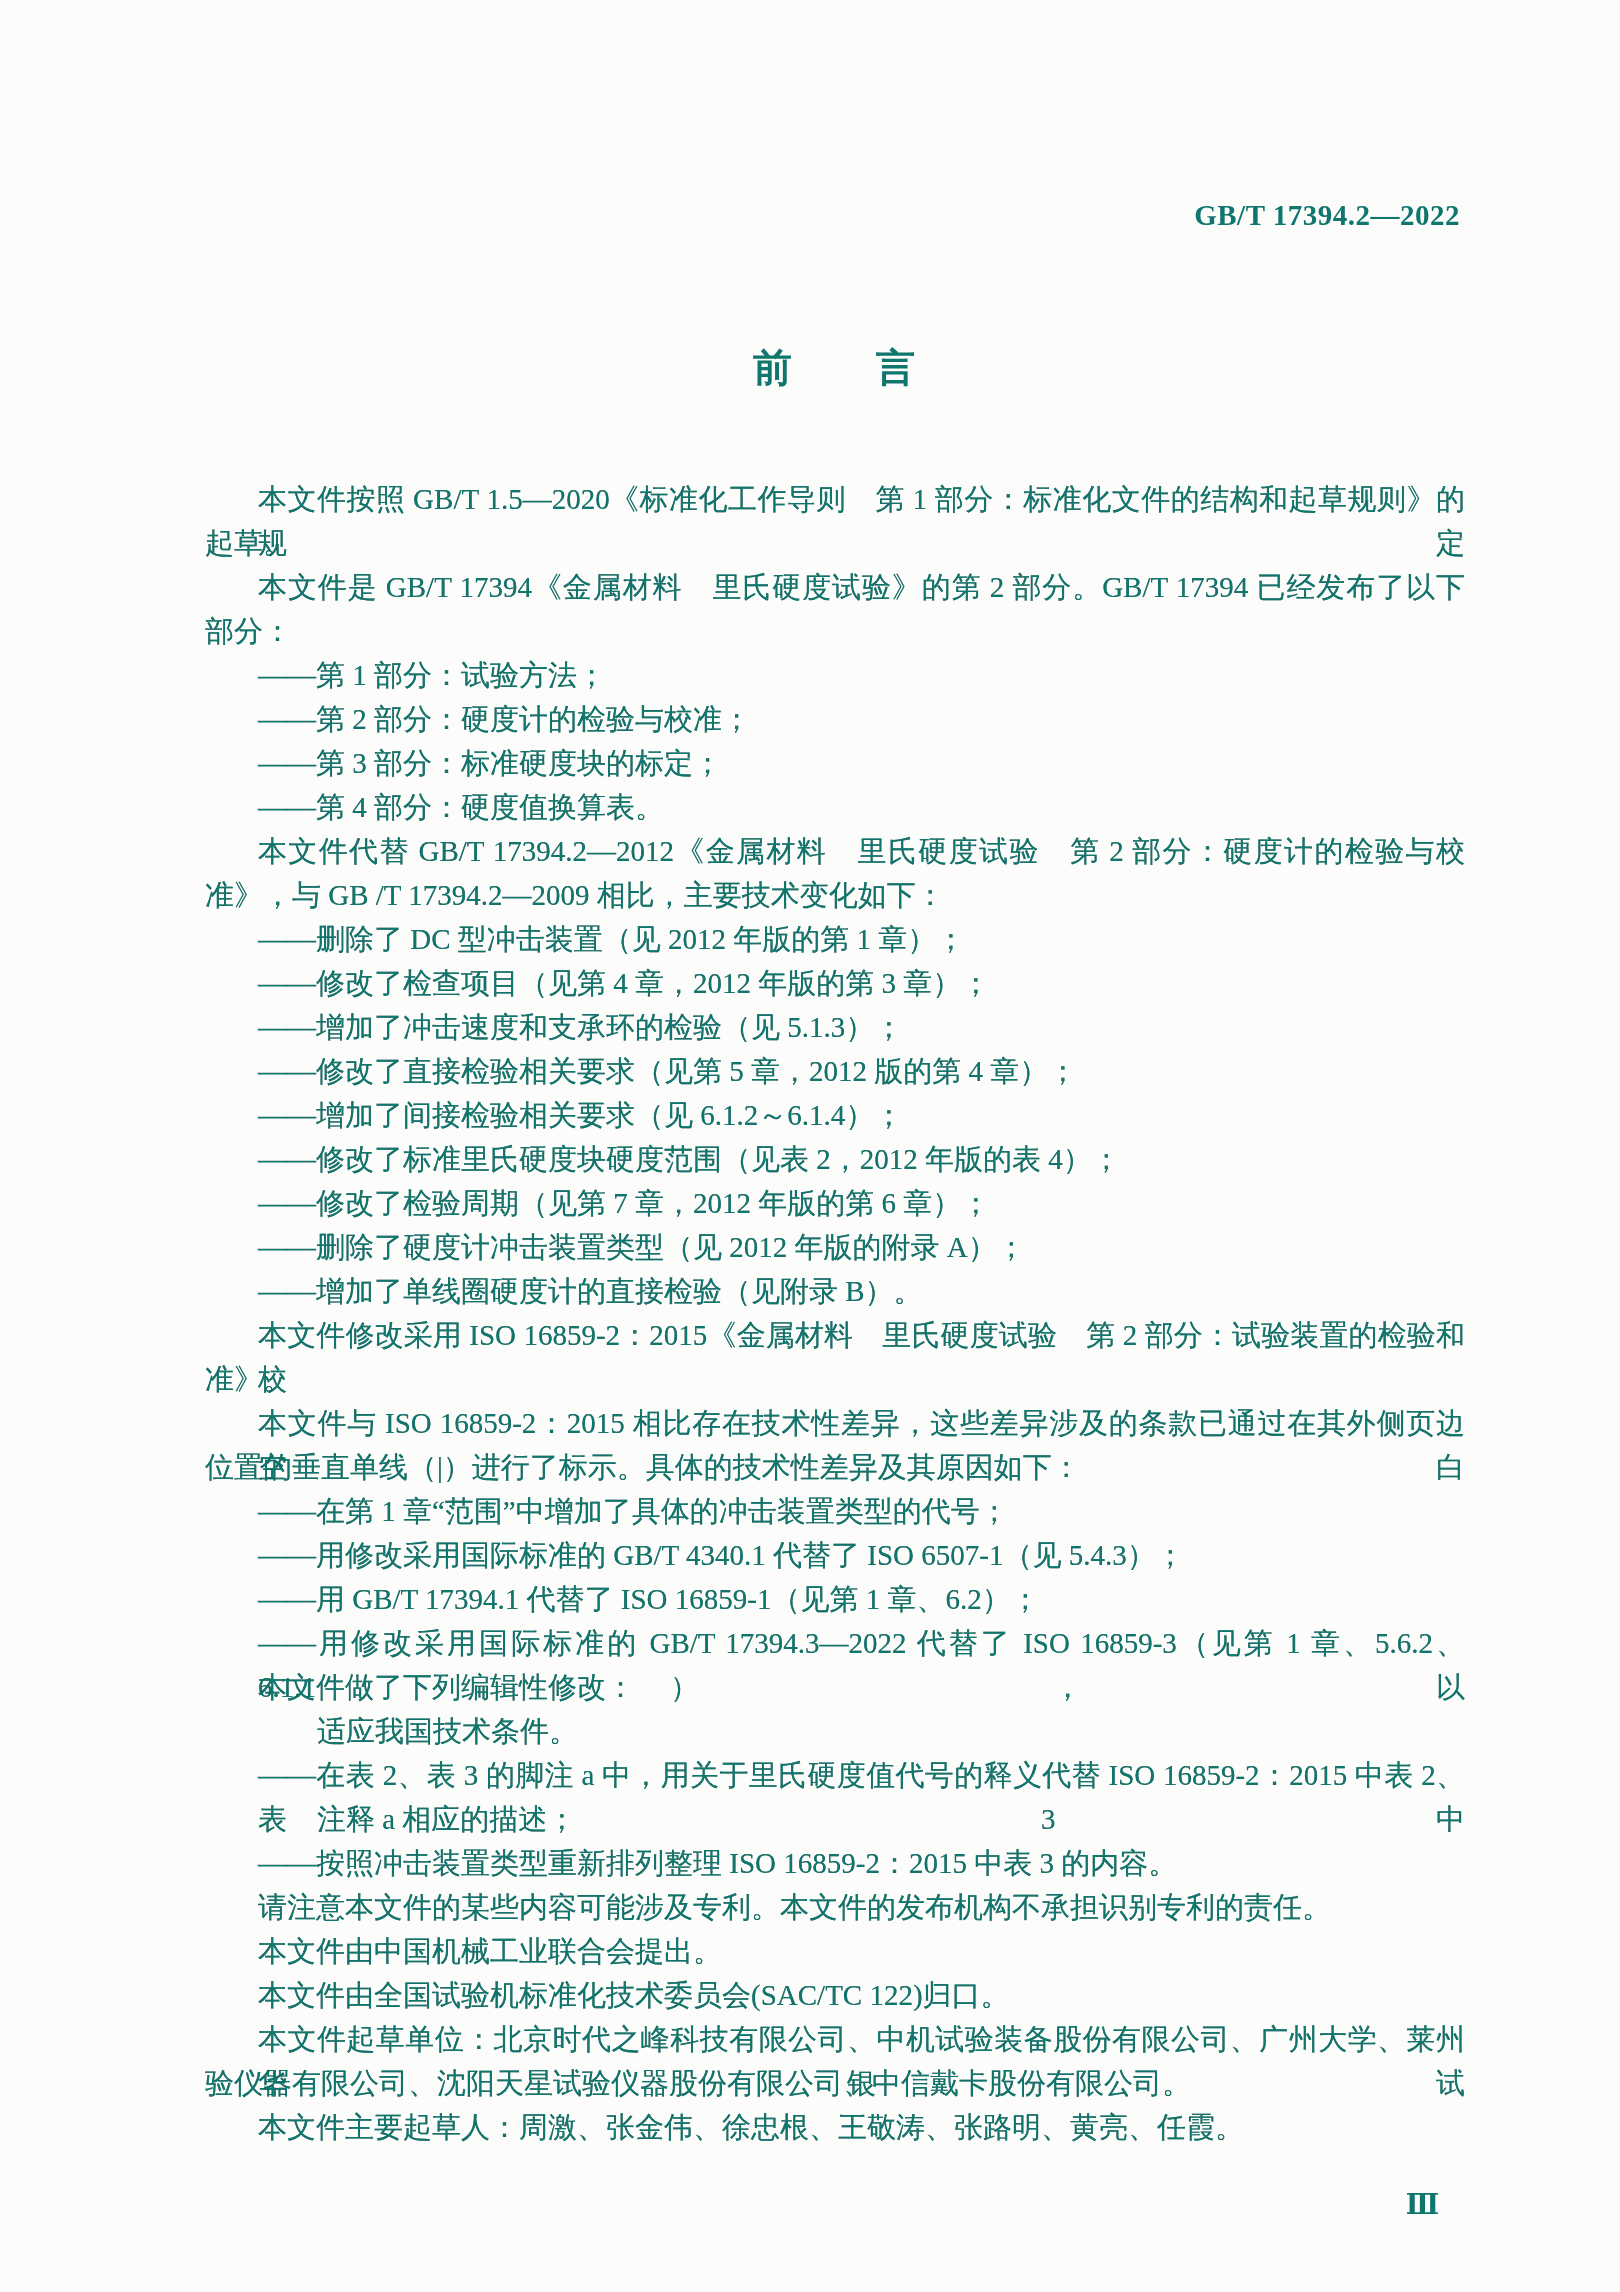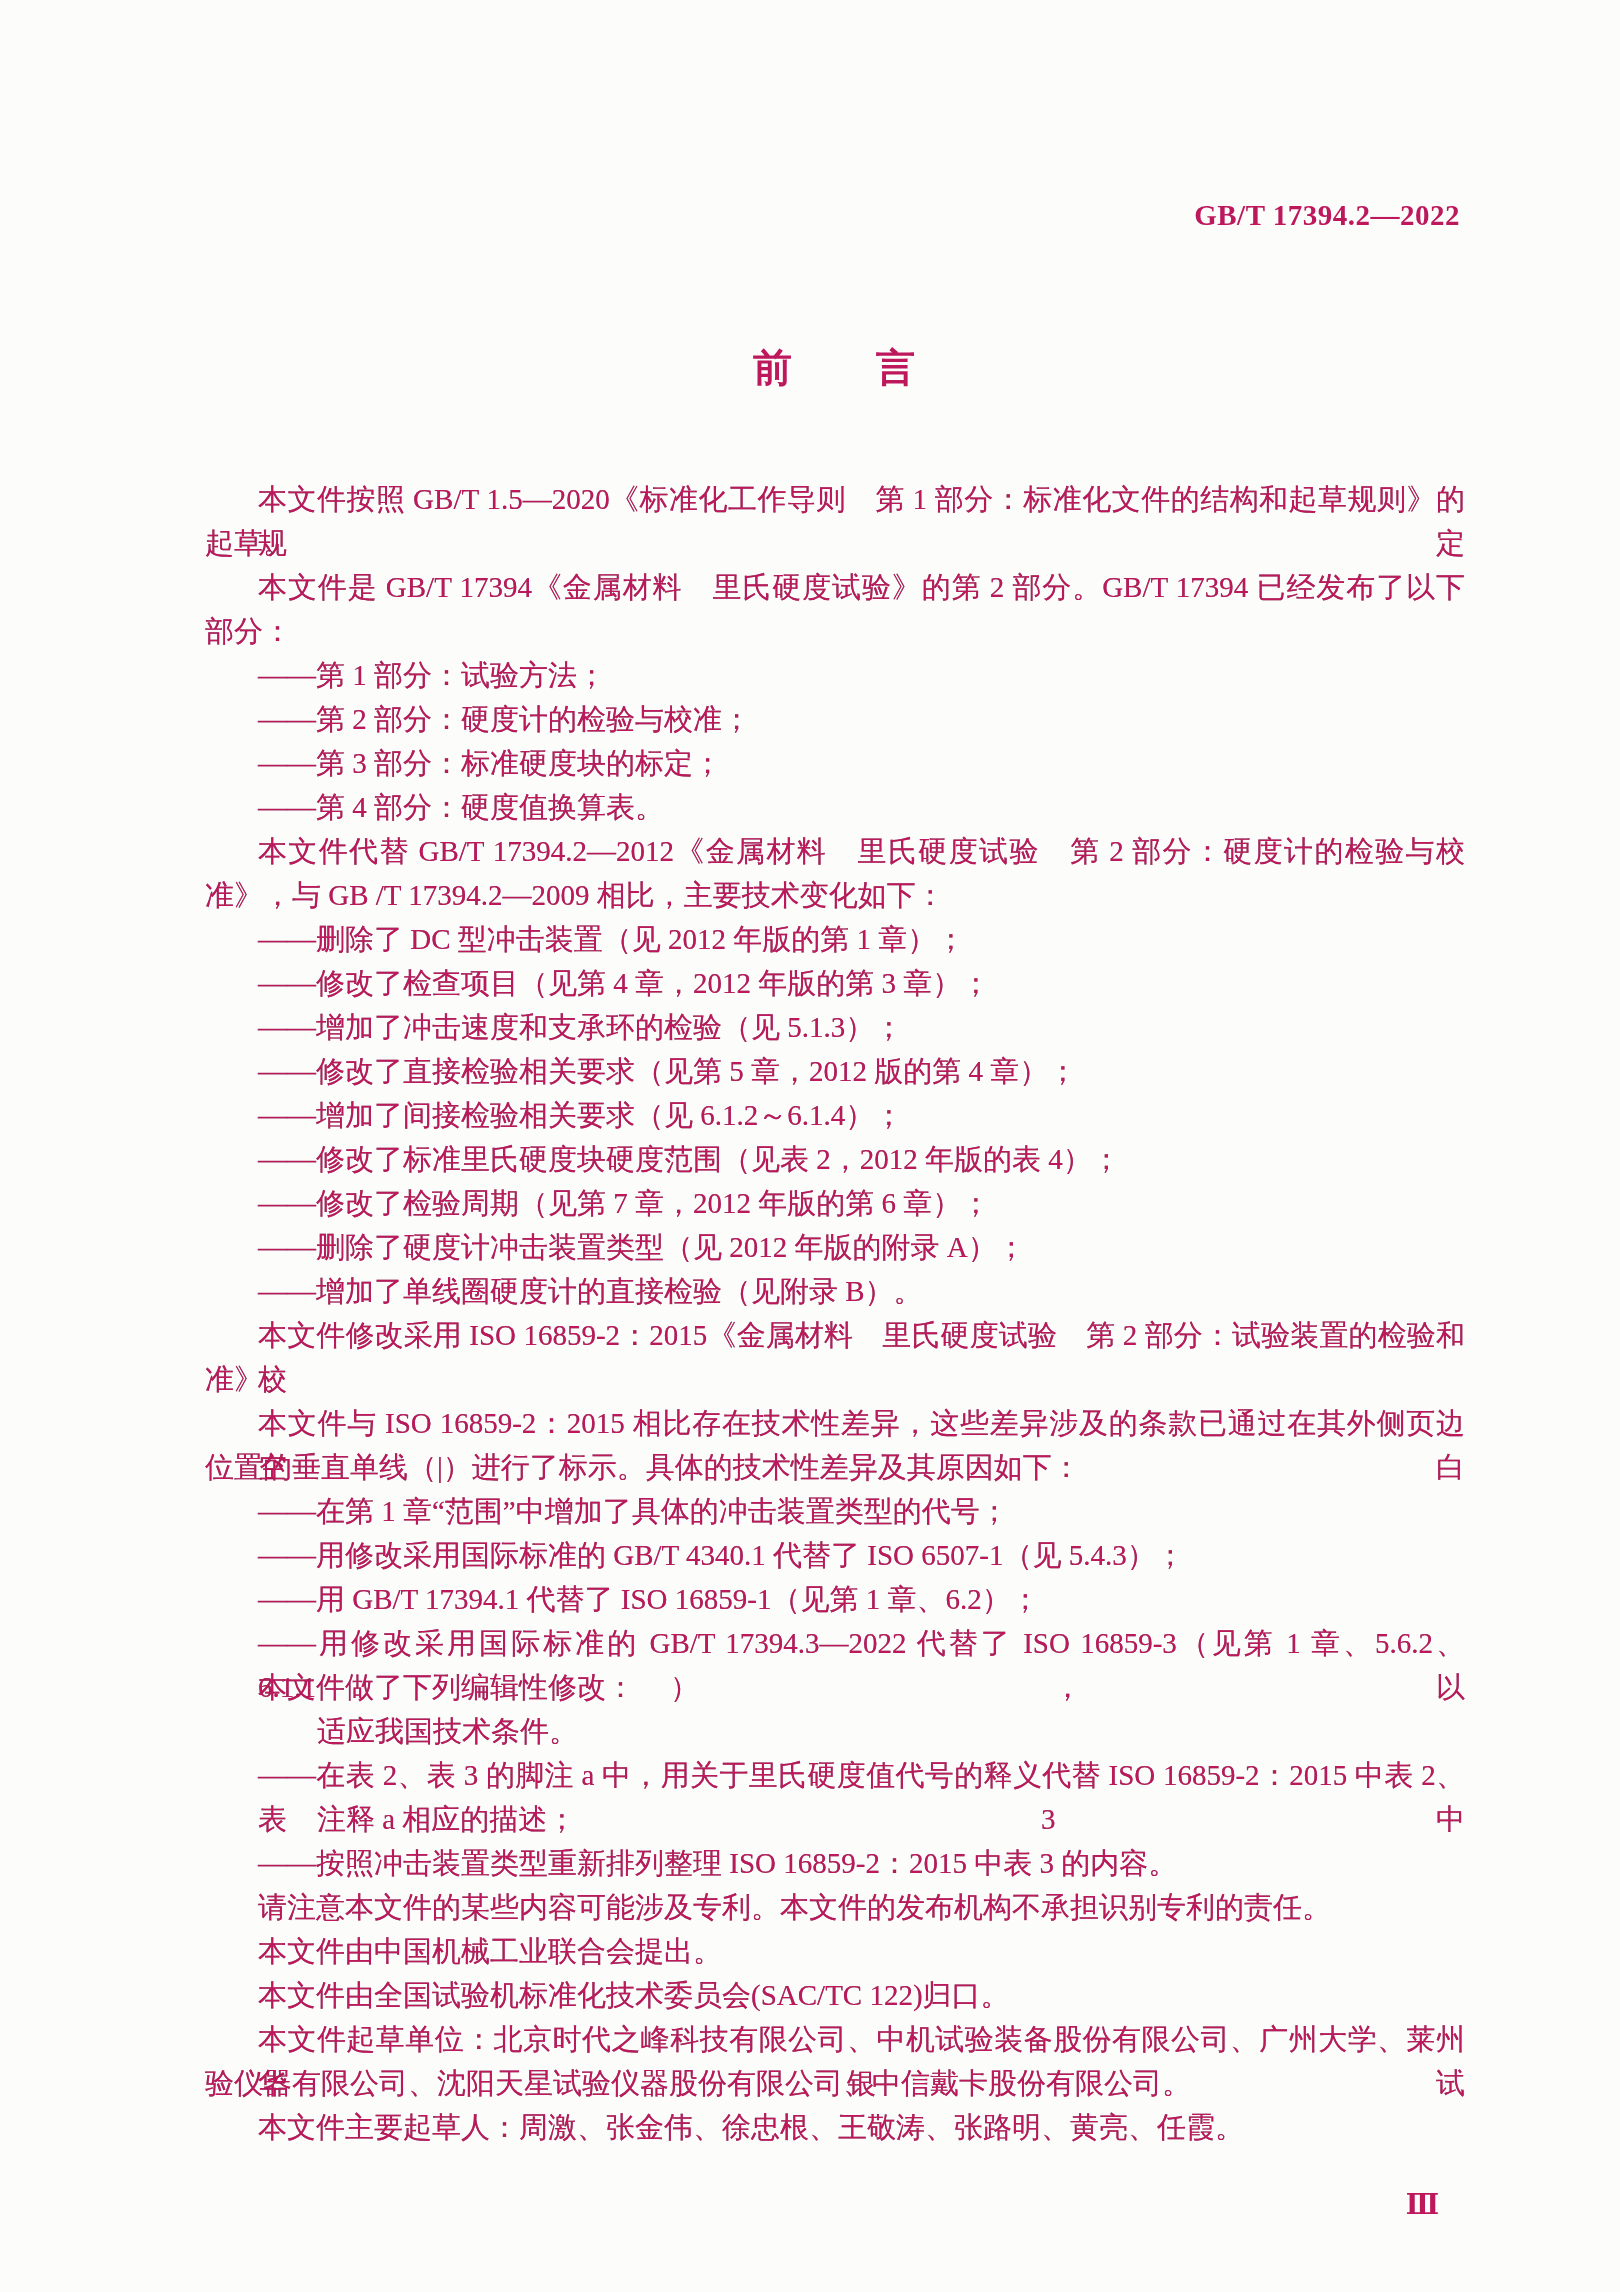--- a/index.html
+++ b/index.html
@@ -2,21 +2,21 @@
 <html lang="zh"><head>
 <meta charset="utf-8">
 <style>
   html, body { margin: 0; padding: 0; background: #e8e8e8; }
   .page {
     position: relative;
     width: 1620px;
     height: 2293px;
     margin: 0 auto;
     background: #fcfcfb;
-    color: #be185d;
+    color: #0f766e;
     font-family: "Liberation Serif", "DejaVu Serif", serif;
     overflow: hidden;
   }
   .std-number {
     position: absolute;
     top: 199px;
     right: 160px;
     font-size: 29px;
     font-weight: bold;
     letter-spacing: 0.5px;

